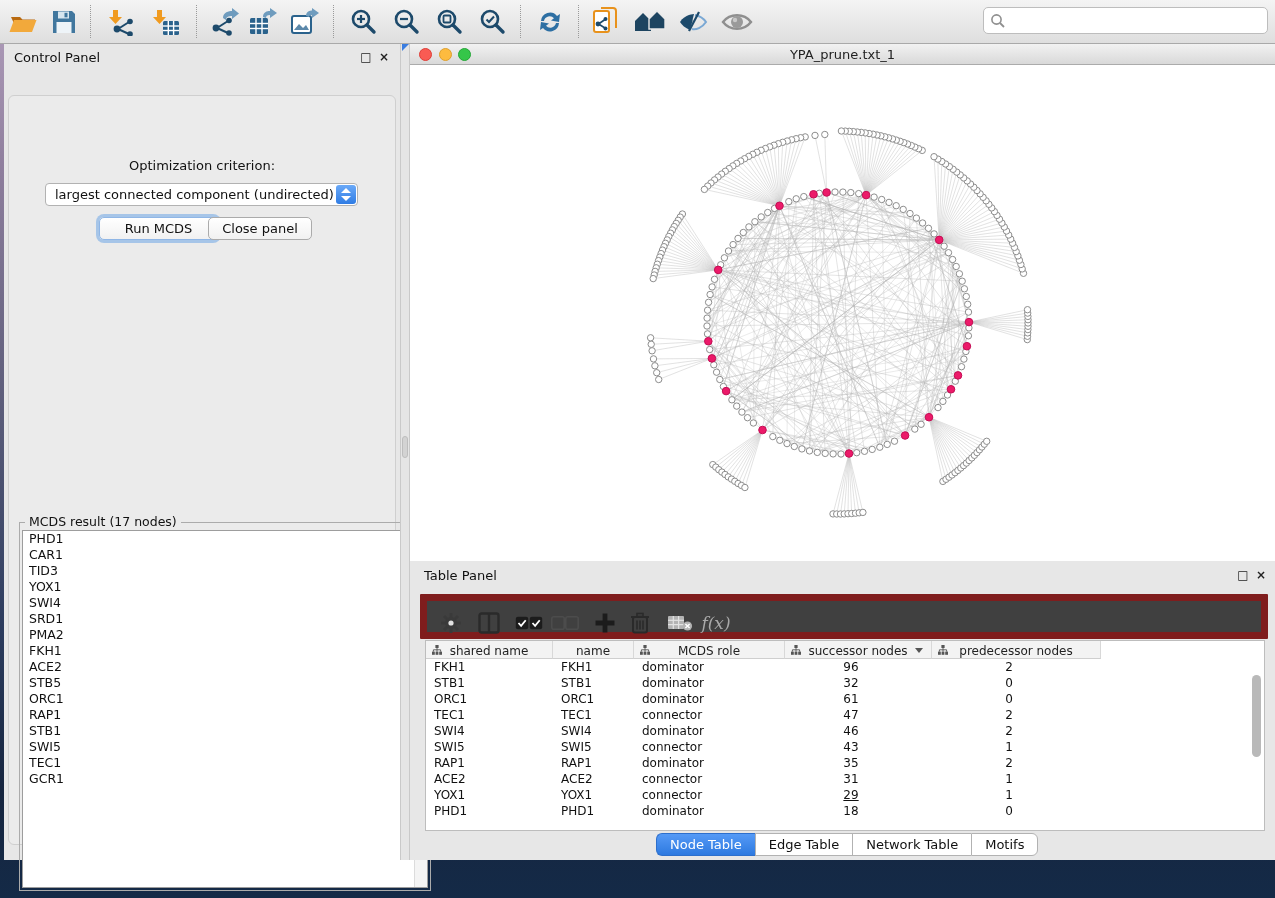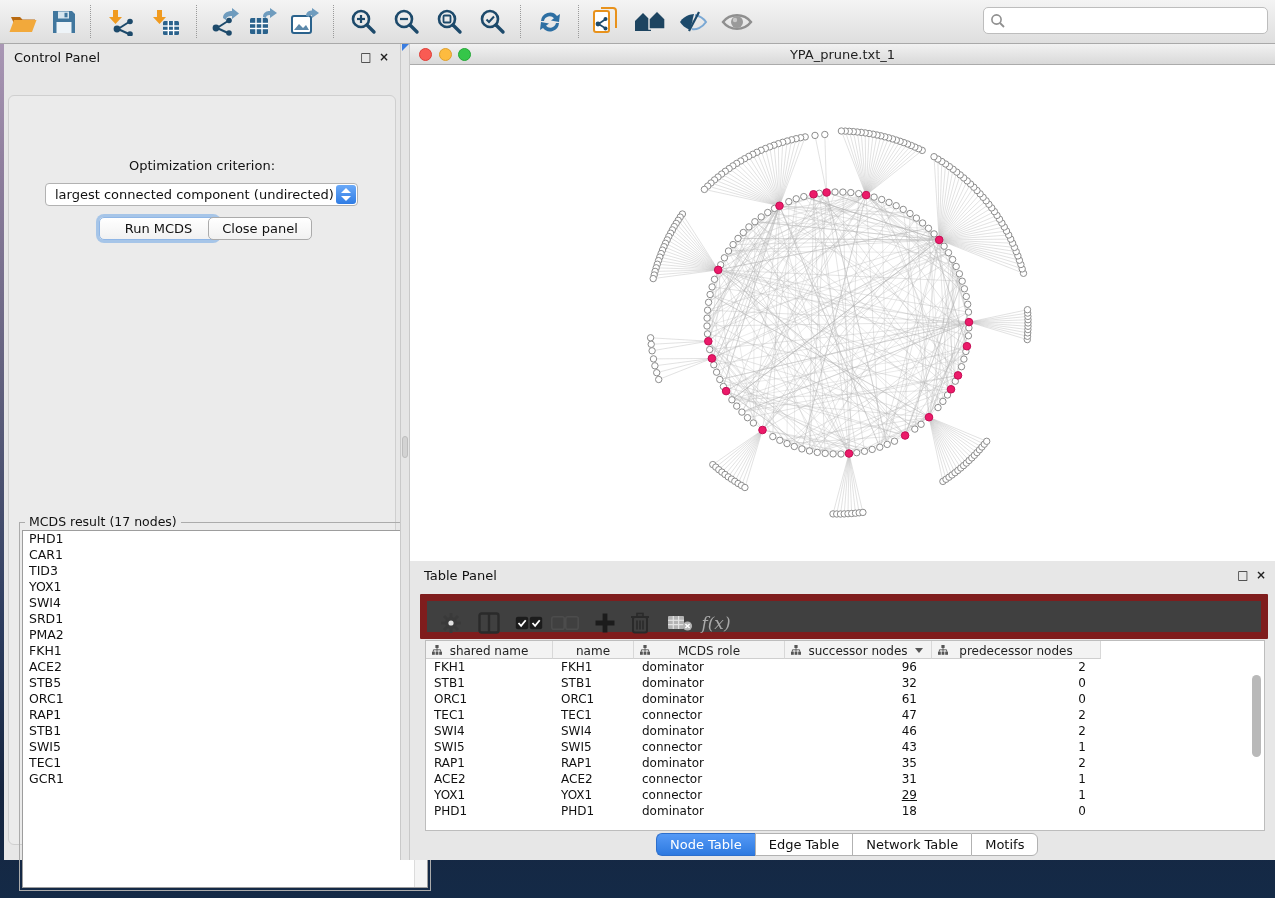--- a/index.html
+++ b/index.html
@@ -77,21 +77,21 @@
   .fx { font-family:"DejaVu Serif","Liberation Serif",serif; font-style:italic; font-size:17px; color:#a9a9a9; }
   .tp-table { position:absolute; left:15px; top:79px; width:840px; height:191px; background:#fff; border:1px solid #bdbdbd; overflow:hidden; }
   .tp-head { position:absolute; left:0; top:0; height:18px; display:flex; }
   .th { height:18px; background:#f3f3f3; border-right:1px solid #d8d8d8; border-bottom:1px solid #cfcfcf;
     display:flex; align-items:flex-end; justify-content:center; gap:5px; font-size:12px; color:#222; position:relative; }
   .th .hier { flex:none; position:absolute; left:6px; }
   .sortarr { position:absolute; right:8px; top:7px; width:0; height:0; border-left:4px solid transparent; border-right:4px solid transparent; border-top:5px solid #555; }
   .tp-rows { position:absolute; left:0; top:18px; }
   .tr { display:flex; height:16px; }
   .td { height:16px; line-height:16px; font-size:12px; color:#111; overflow:hidden; }
-  .td.l { padding-left:8px; } .td.r { text-align:right; padding-right:15px; }
+  .td.l { padding-left:8px; } .td.r { text-align:center; padding-right:15px; }
   .tp-vscroll { position:absolute; right:2px; top:20px; width:11px; height:165px; }
   .tp-thumb { position:absolute; left:1px; top:14px; width:9px; height:82px; background:#b9b9b9; border-radius:5px; }
   .tp-tabs { position:absolute; left:246px; top:272px; height:23px; display:flex; }
   .bt-tab { height:23px; padding:0 13px; background:#fff; border:1px solid #b2b2b2; border-right:none;
     font-size:13px; line-height:21px; color:#111; }
   .bt-tab:first-child { border-radius:6px 0 0 6px; }
   .bt-tab:last-child { border-right:1px solid #b2b2b2; border-radius:0 6px 6px 0; }
   .bt-tab.sel { background:linear-gradient(180deg,#559af6,#2d79e0); color:#fff; border-color:#2d6fcc; }
   .tp-tabline { position:absolute; left:0; top:283px; width:100%; height:0; border-top:1px solid #c4c4c4; z-index:-1; }
 

